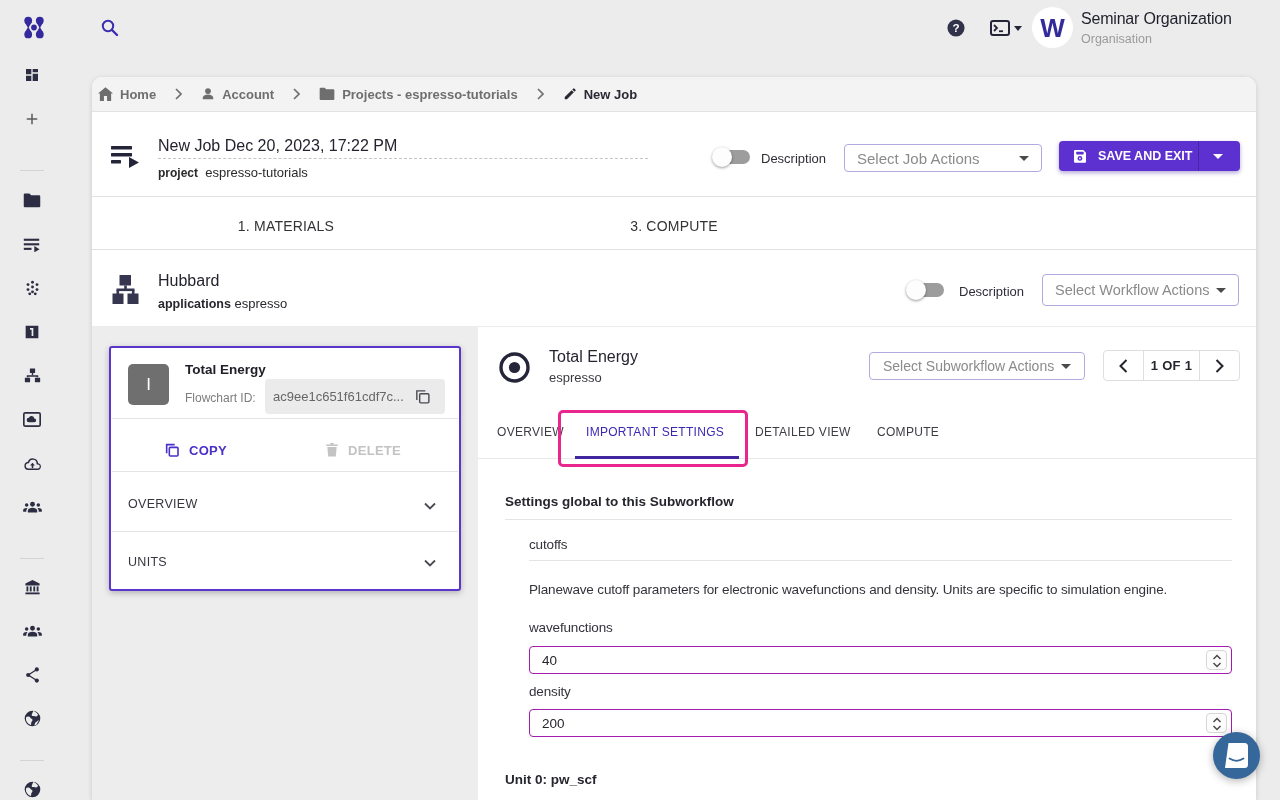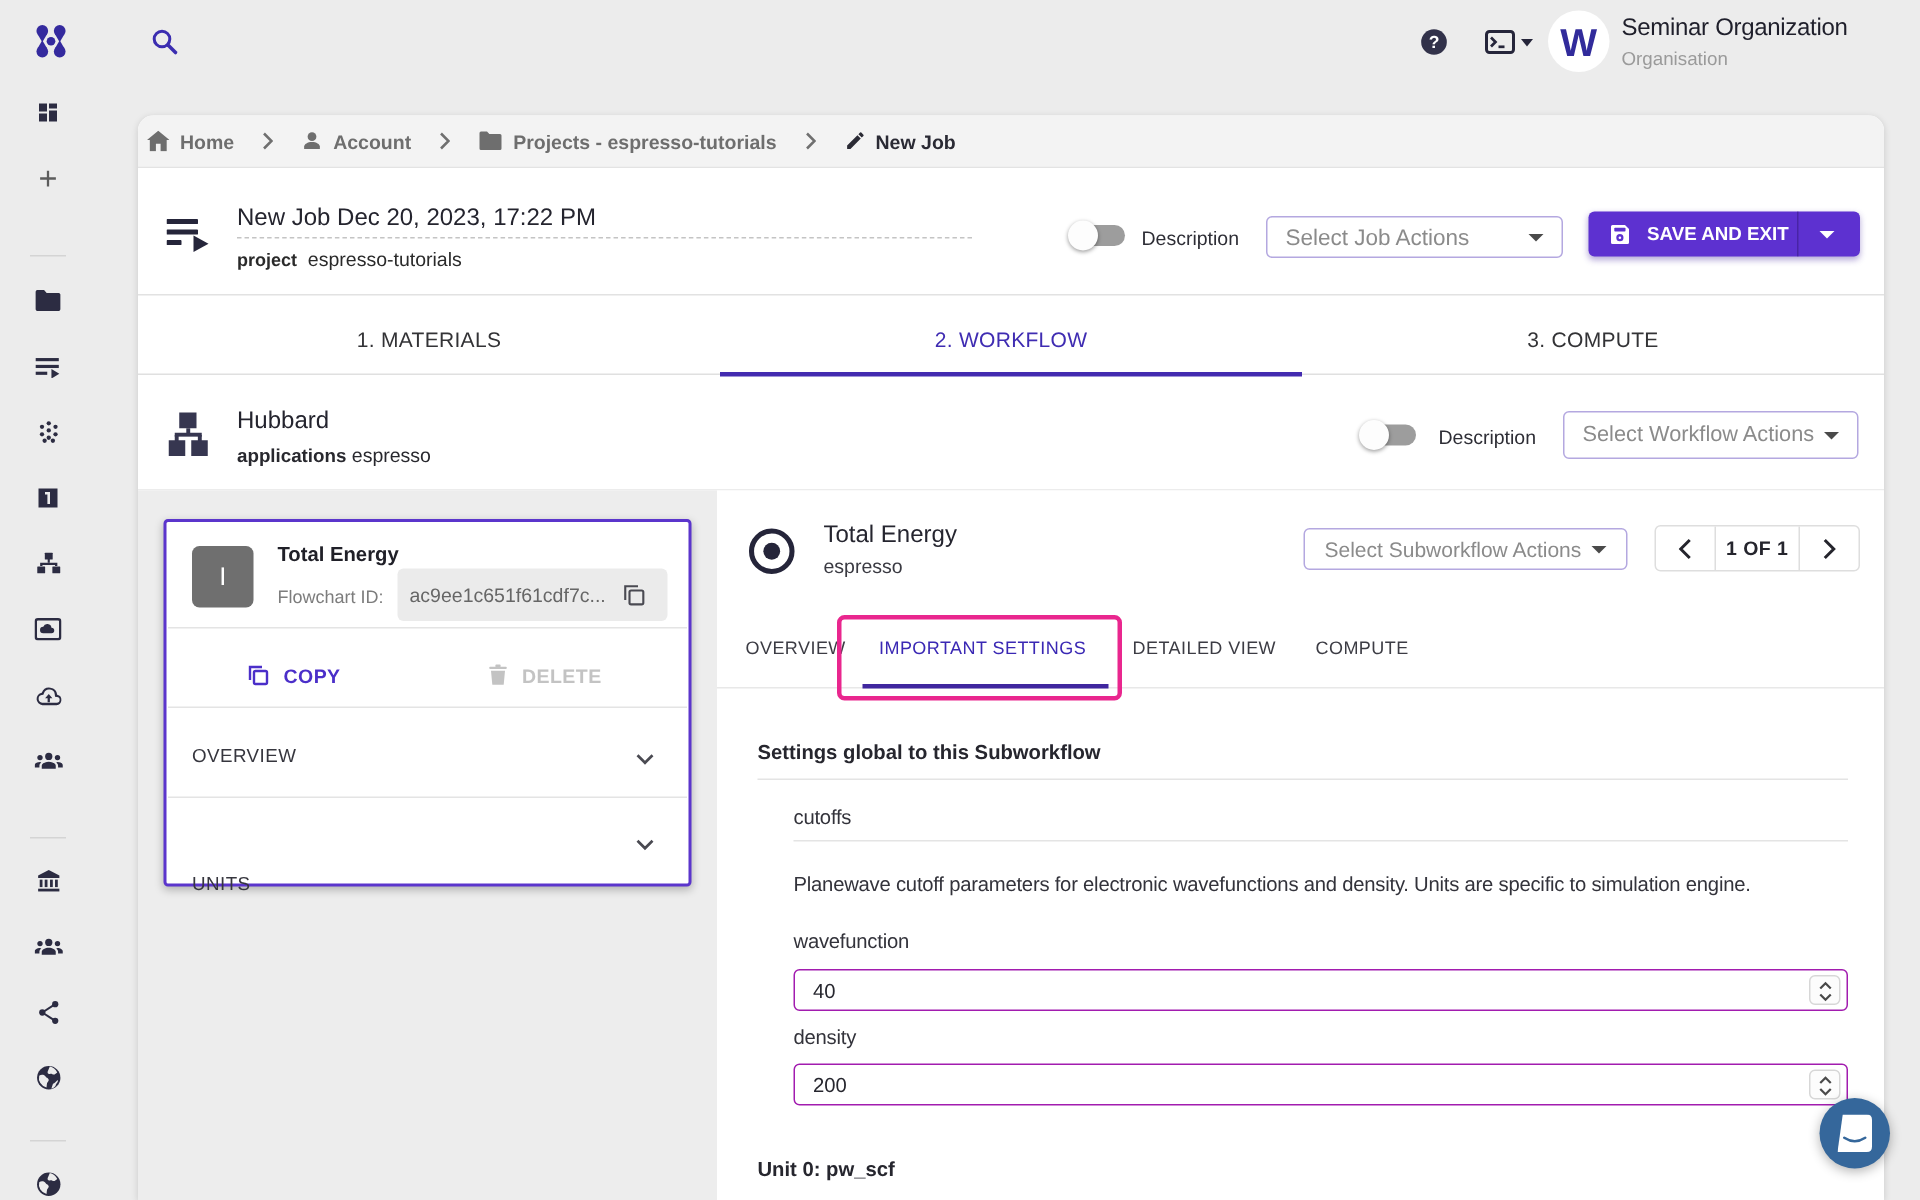--- a/index.html
+++ b/index.html
@@ -298,21 +298,20 @@
       <circle cx="11.9" cy="15.7" r="3.6" fill="#5d31d0"></circle>
       <circle cx="11.9" cy="15.7" r="1.3" fill="#fff"></circle>
     </svg>
     <span class="txt">SAVE AND EXIT</span>
     <div class="div"></div>
     <div class="caret"></div>
   </div>
 
   <div class="steps">
     <div class="step">1. MATERIALS</div>
-    <div class="step active">2. WORKFLOW</div>
     <div class="step">3. COMPUTE</div>
   </div>
 
   <div class="wfrow">
     <svg class="abs" style="left:20px; top:24px;" width="27" height="31" viewBox="0 0 27 31" fill="#363650">
       <rect x="7.5" y="1" width="11.5" height="10.5"></rect>
       <rect x="12.2" y="11.5" width="2.6" height="4.5"></rect>
       <rect x="4.5" y="14.5" width="18" height="2.6"></rect>
       <rect x="4.5" y="16" width="2.6" height="4.5"></rect>
       <rect x="19.9" y="16" width="2.6" height="4.5"></rect>
@@ -358,21 +357,21 @@
             <rect x="9" y="1" width="6" height="3" rx="1"></rect>
           </svg>
           DELETE
         </div>
         <div class="pdiv" style="top:123px;"></div>
         <div class="acch" style="top:149px;">OVERVIEW</div>
         <svg class="chev" style="top:152px;" viewBox="0 0 12 8" fill="none" stroke="#4a4a52" stroke-width="1.8">
             <path d="M1 1.5 L6 6.5 L11 1.5"></path>
           </svg>
         <div class="pdiv" style="top:183px;"></div>
-        <div class="acch" style="top:207px;margin-top:27px;">UNITS</div>
+        <div class="acch" style="top:207px;">UNITS</div>
         <svg class="chev" style="top:209px;" viewBox="0 0 12 8" fill="none" stroke="#4a4a52" stroke-width="1.8">
             <path d="M1 1.5 L6 6.5 L11 1.5"></path>
           </svg>
       </div>
     </div>
 
     <div class="rpanel">
       <svg class="abs" style="left:21px; top:25px;" width="31" height="31" viewBox="0 0 31 31">
         <circle cx="15.5" cy="15.5" r="13.5" fill="none" stroke="#25253a" stroke-width="3.4"></circle>
         <circle cx="15.5" cy="15.5" r="5.6" fill="#25253a"></circle>
@@ -403,21 +402,21 @@
       <div class="rtab active" style="left:108px;">IMPORTANT SETTINGS</div>
       <div class="rtab" style="left:399px;">COMPUTE</div>
       <div class="runder"></div>
       <div class="pinkbox"></div>
 
       <div class="sech" style="top:167px;">Settings global to this Subworkflow</div>
       <div class="rdiv" style="left:27px; top:192px; width:727px;"></div>
       <div class="lbl" style="top:210px;">cutoffs</div>
       <div class="rdiv" style="left:51px; top:233px; width:703px;"></div>
       <div class="lbl" style="top:255px;">Planewave cutoff parameters for electronic wavefunctions and density. Units are specific to simulation engine.</div>
-      <div class="lbl" style="top:293px;">wavefunction</div>
+      <div class="lbl" style="top:293px;">wavefunctions</div>
       <div class="inp" style="top:319px;">40
         <div class="spin">
             <svg style="margin:2px auto 0;" width="14" height="16" viewBox="0 0 14 16" fill="none" stroke="#4a4a4a" stroke-width="1.5">
               <path d="M3.5 6 L7 2.5 L10.5 6"></path>
               <path d="M3.5 10 L7 13.5 L10.5 10"></path>
             </svg>
           </div>
       </div>
       <div class="lbl" style="top:357px;">density</div>
       <div class="inp" style="top:382px;">200

